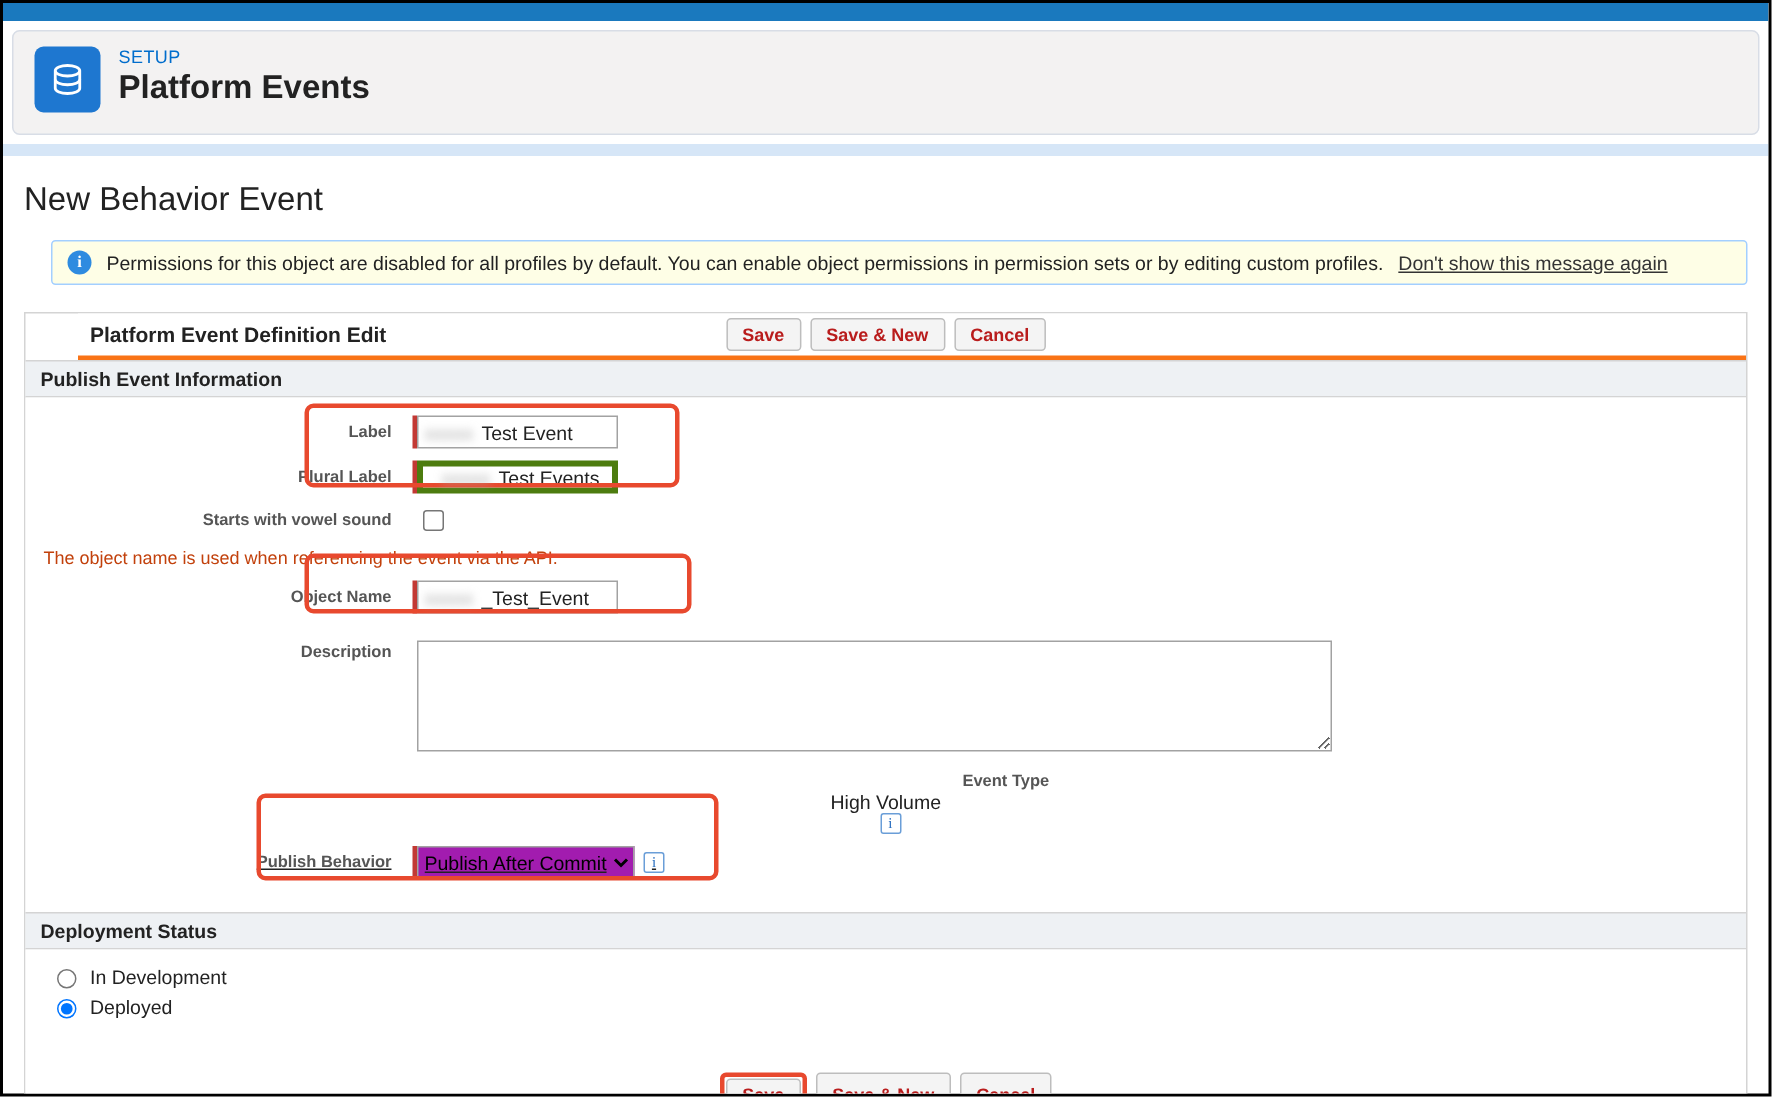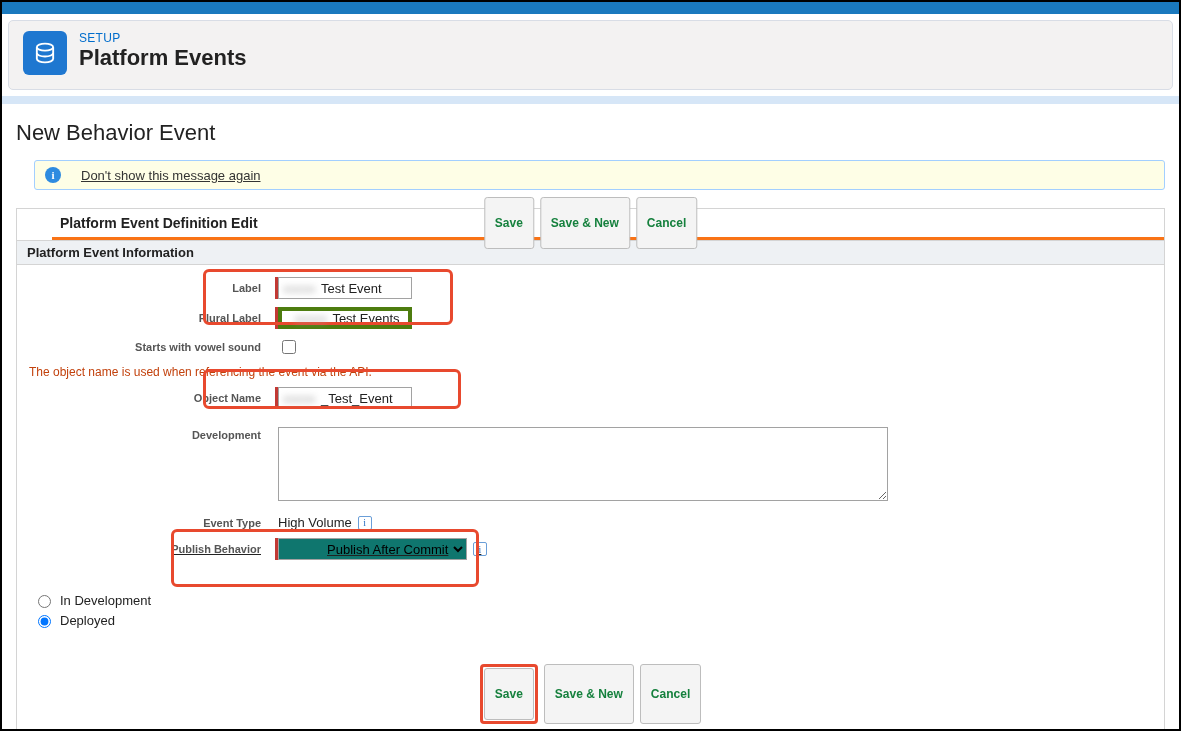--- a/index.html
+++ b/index.html
@@ -84,25 +84,25 @@
     margin-left: 35px;
   }
   .section-title {
     font-size: 14px; font-weight: bold;
   }
   .btnbar { display: flex; gap: 6px; }
   .btn {
     background: #f4f4f4;
     border: 1px solid #bdbdbd;
     border-radius: 3px;
-    padding: 18px 10px;
+    padding: 3px 10px;
     font-size: 12px;
     font-weight: bold;
     cursor: pointer;
-    color: #15803d;
+    color: #b91c1c;
   }
   .subheader {
     background: #eef1f4;
     font-weight: bold;
     font-size: 13px;
     padding: 4px 10px;
     border-top: 1px solid #d4d4d4;
     border-bottom: 1px solid #d4d4d4;
   }
   .form-area {
@@ -137,22 +137,21 @@
   }
   .little-i {
     display: inline-flex; align-items: center; justify-content: center;
     width: 14px; height: 14px; border: 1px solid #6a9ed8; border-radius: 2px;
     color: #2a6fc0; font-size: 10px; font-family: Georgia, serif;
     margin-left: 6px; background: #fff; cursor: pointer;
   }
   select.pb {
     border: 1px solid #a2a2a2;
     height: 22px; font-size: 13px;
-    background: #0f766e;
-    padding-left: 44px;
+    background: #a21caf;
   }
   .deploy-area {
     padding: 10px 16px 18px 16px;
     background: #fff;
   }
   .radio-row { display: flex; align-items: center; gap: 6px; margin-bottom: 4px; font-size: 13px; }
   .footer-btns {
     display: flex; gap: 6px; justify-content: center;
     padding: 14px 0 12px 0;
     background: #fff;
@@ -215,36 +214,37 @@
   </div>
 </div>
 
 <div class="divider-bar"></div>
 
 <div class="page">
   <div class="page-title">New Behavior Event</div>
 
   <div class="info-banner">
     <span class="info-icon">i</span>
+    <span>Permissions for this object are disabled for all profiles by default. You can enable object permissions in permission sets or by editing custom profiles.</span>
     <span style="width:10px"></span>
     <a href="#">Don't show this message again</a>
   </div>
 
   <div class="section">
     <div class="section-title-row">
       <div class="section-title">Platform Event Definition Edit</div>
       <div class="btnbar btnbar-center" style="position:absolute; left:50%; transform:translateX(-50%);">
         <button class="btn">Save</button>
         <button class="btn">Save &amp; New</button>
         <button class="btn">Cancel</button>
       </div>
       <div style="width:1px"></div>
     </div>
 
-    <div class="subheader">Platform Event Information</div>
+    <div class="subheader">Publish Event Information</div>
 
     <div class="form-area" style="position:relative;">
 
       <div class="hl" style="left:186px; top:4px; width:250px; height:56px;"></div>
       <div class="hl" style="left:186px; top:104px; width:258px; height:40px;"></div>
       <div class="hl" style="left:154px; top:264px; width:308px; height:58px;"></div>
 
       <div class="form-row">
         <div class="lbl">Label</div>
         <div class="req-bar"></div>
@@ -274,42 +274,43 @@
       <div class="form-row">
         <div class="lbl">Object Name</div>
         <div class="req-bar"></div>
         <div class="split-input">
           <span class="pre">xxxxx</span>
           <span class="val">_Test_Event</span>
         </div>
       </div>
 
       <div class="form-row top" style="margin-top:18px;">
-        <div class="lbl" style="padding-top:2px;">Development</div>
+        <div class="lbl" style="padding-top:2px;">Description</div>
         <div style="width:3px"></div>
         <textarea class="desc" style=""></textarea>
       </div>
 
-      <div class="form-row" style="margin-top:14px;">
+      <div class="form-row" style="margin-top:14px;flex-direction:column;">
         <div class="lbl">Event Type</div>
         <div style="width:3px"></div>
         <span style="font-size:13px;">High Volume</span>
         <span class="little-i">i</span>
       </div>
 
       <div class="form-row" style="margin-bottom:18px;text-decoration:underline;">
         <div class="lbl">Publish Behavior</div>
         <div class="req-bar"></div>
         <select class="pb">
           <option>Publish After Commit</option>
         </select>
         <span class="little-i">i</span>
       </div>
     </div>
 
+    <div class="subheader">Deployment Status</div>
 
     <div class="deploy-area">
       <label class="radio-row">
         <input type="radio" name="deploy" style="">
         <span>In Development</span>
       </label>
       <label class="radio-row">
         <input type="radio" name="deploy" checked="" style="">
         <span>Deployed</span>
       </label>

